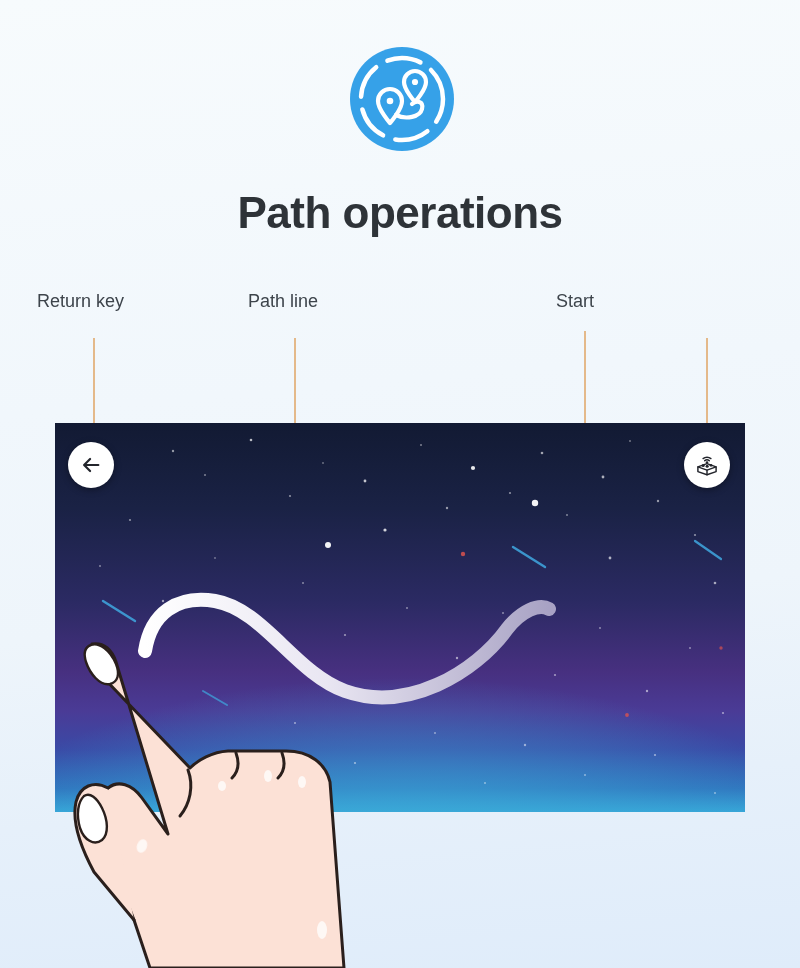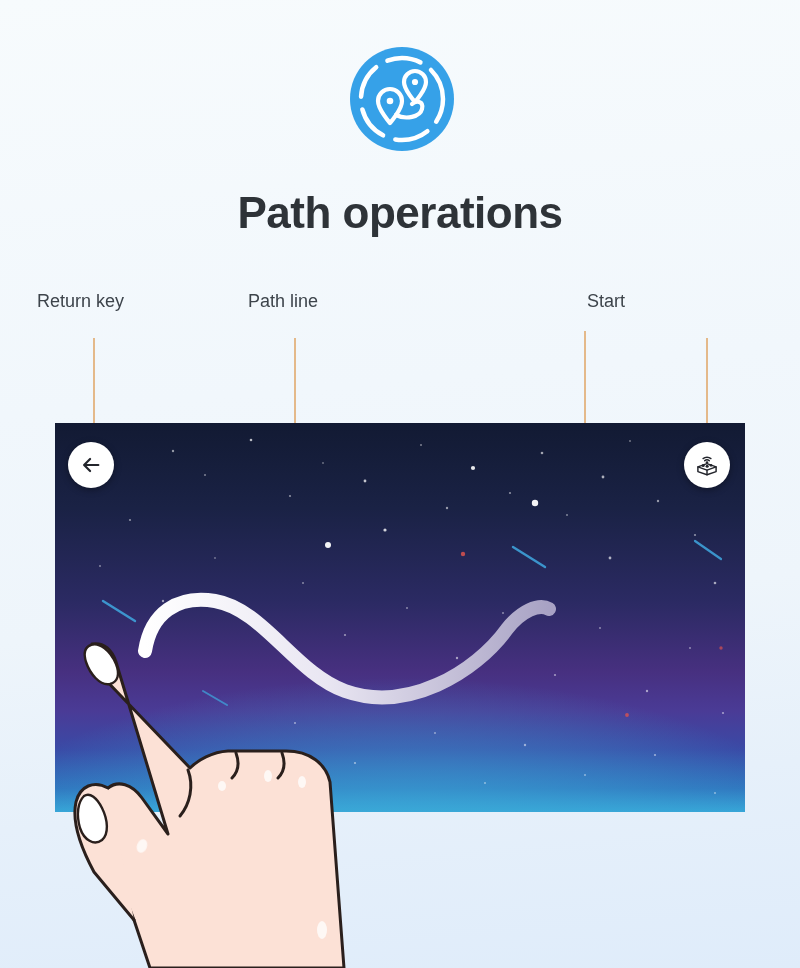--- a/index.html
+++ b/index.html
@@ -33,21 +33,21 @@
 
   
   .callout-label {
     position:absolute;
     font-size:18px;
     color:#3d444b;
     white-space:nowrap;
   }
   #label-return   { left:37px;  top:291px; }
   #label-path     { left:228px; top:291px;margin-left:20px; }
-  #label-start    { left:587px; top:291px; }
+  #label-start    { left:556px; top:291px; }
   #label-bt       { left:640px; top:291px; text-align:center; width:137px; white-space:normal; line-height:27px;}
 
   
   .leader {
     position:absolute;
     background:#e4b98a;
   }
   .leader-v { width:2px; }
   .leader-h { height:2px; }
 

